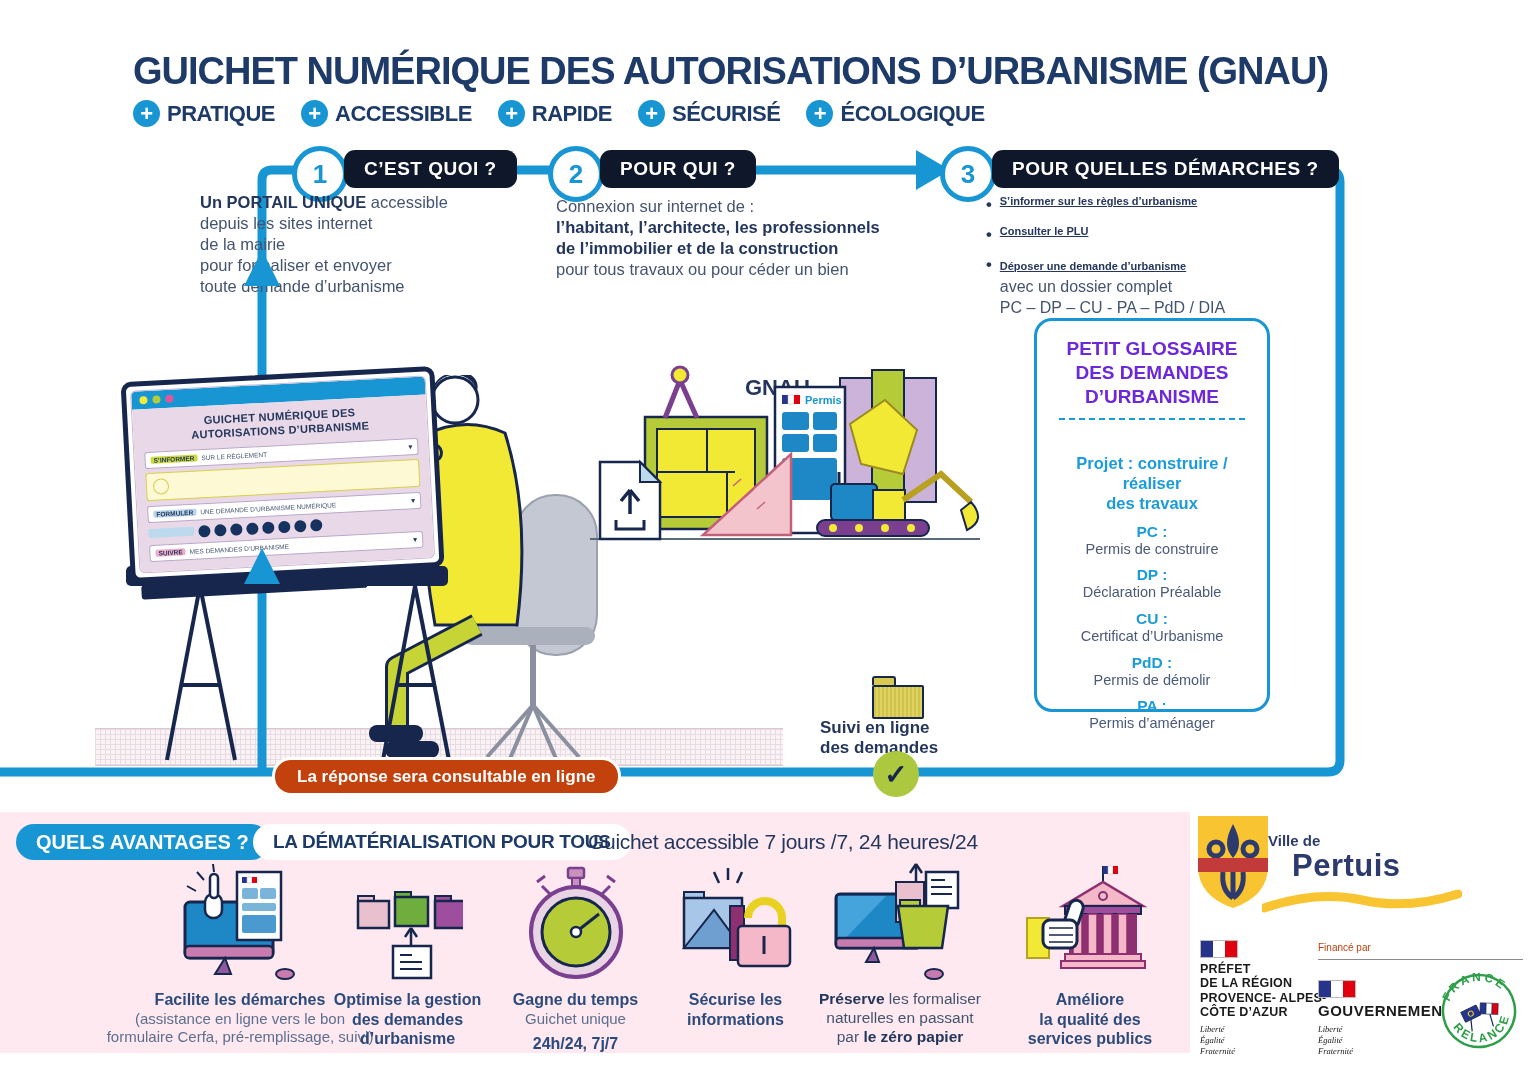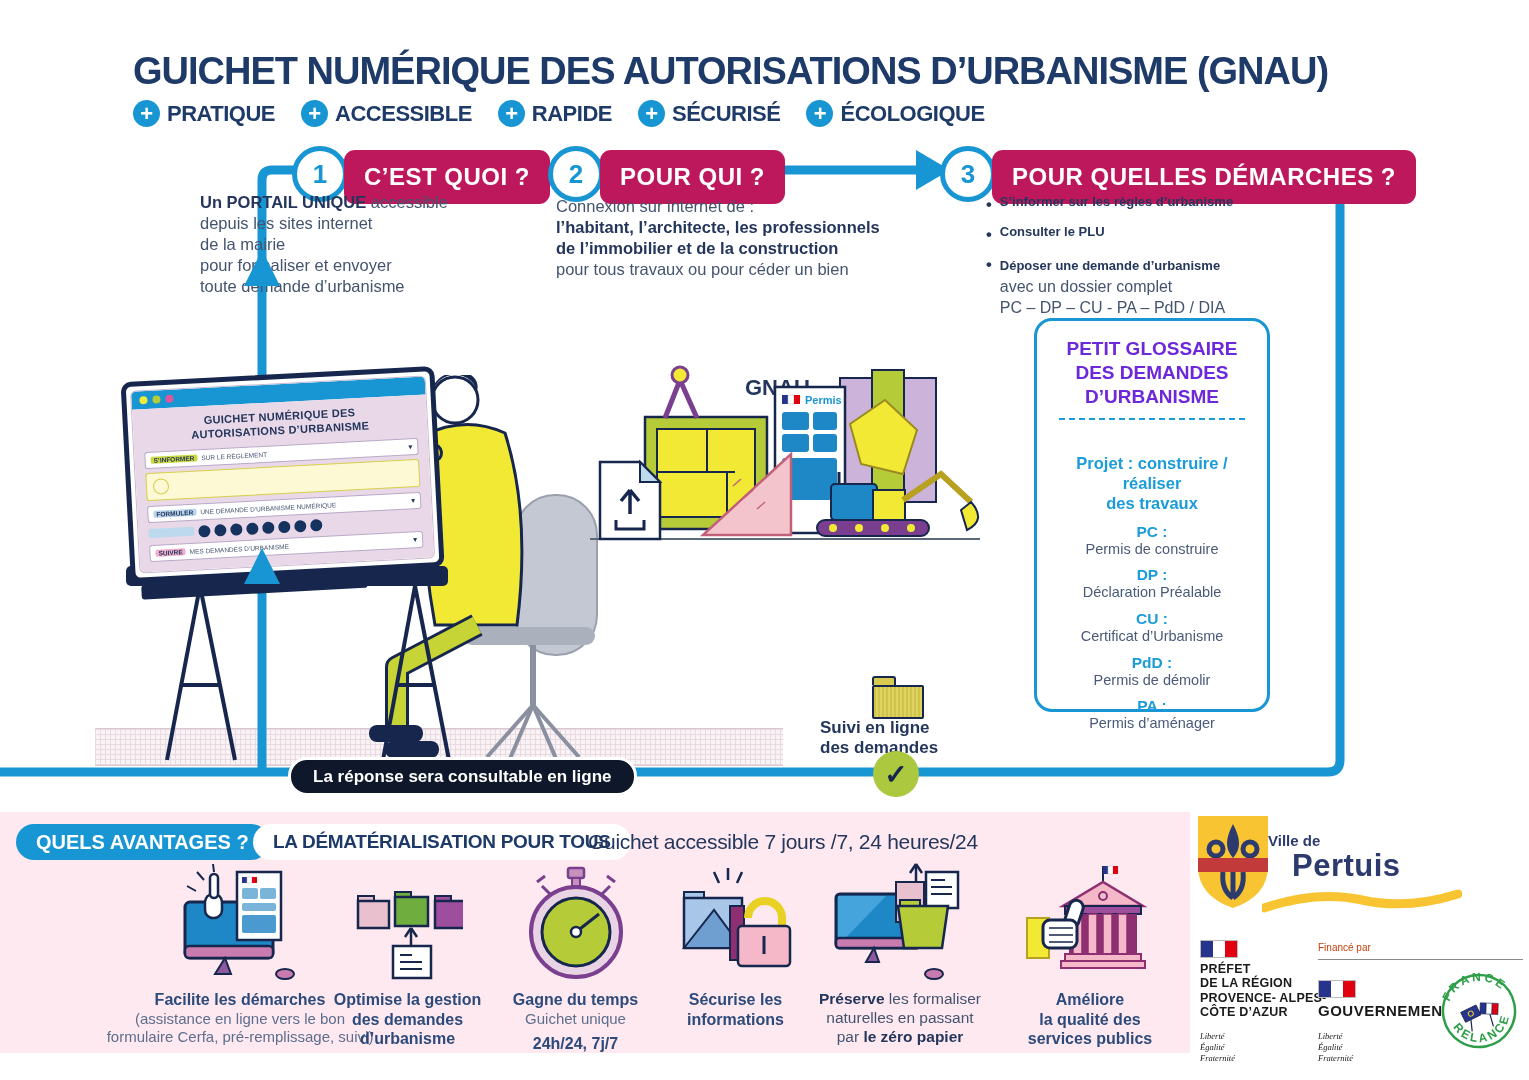--- a/index.html
+++ b/index.html
@@ -14,27 +14,27 @@
   #badges{left:133px;top:100px;display:flex;gap:26px;align-items:center;}
   .badge{display:flex;align-items:center;gap:7px;font-size:22px;font-weight:800;color:#1d3a68;letter-spacing:-0.5px;}
   .plus{width:27px;height:27px;border-radius:50%;background:#1896d3;color:#fff;display:flex;
         align-items:center;justify-content:center;font-size:22px;font-weight:800;line-height:1;}
 
   
   #flow-svg{left:0;top:0;z-index:1;pointer-events:none;}
   #arrows-overlay{left:0;top:0;z-index:6;pointer-events:none;}
   .step-circle{width:46px;height:46px;border-radius:50%;background:#fff;border:5px solid #1896d3;
                color:#1896d3;font-size:26px;font-weight:800;display:flex;align-items:center;justify-content:center;z-index:4;}
-  .step-pill{height:54px;background:#be185d;border-radius:11px;color:#fff;font-size:24px;font-weight:800;
+  .step-pill{height:38px;background:#0f172a;border-radius:11px;color:#fff;font-size:19px;font-weight:800;
              letter-spacing:0.5px;display:flex;align-items:center;padding:0 20px;z-index:4;}
   .step-body{z-index:4;font-size:16.5px;line-height:1.28;color:#44546f;}
   .step-body b{color:#24365c;}
   .bullet{display:flex;gap:8px;margin-bottom:9px;}
   .bullet .dot{color:#24365c;font-weight:800;}
-  .bullet b{color:#24365c;font-size:13px;}
+  .bullet b{color:#24365c;font-size:11px;text-decoration:underline;}
   .bullet .sub{font-weight:400;color:#44546f;font-size:16px;margin-top:2px;}
 
   
   #glossary{left:1034px;top:318px;width:236px;height:394px;background:#fff;border:3px solid #1896d3;
             border-radius:18px;z-index:4;text-align:center;padding:16px 8px;box-sizing:border-box;}
   #glossary .g-title{font-size:19px;font-weight:800;color:#6d28d9;line-height:1.25;}
   #glossary .g-divider{border-top:2px dashed #1b9cd9;margin:10px 14px 0 14px;}
   #glossary .g-project{margin-top:34px;font-size:16.5px;font-weight:800;color:#1b9cd9;line-height:1.2;}
   .g-entry{margin-top:9px;}
   .g-code{font-size:15.5px;font-weight:800;color:#1b9cd9;}
@@ -70,21 +70,21 @@
 
   
   #suivi-folder{left:872px;top:676px;width:52px;z-index:4;}
   #suivi-folder .tab{width:20px;height:7px;background:#d8ca50;border:2px solid #16264d;border-bottom:none;border-radius:3px 3px 0 0;}
   #suivi-folder .bodyf{width:48px;height:30px;border:2px solid #16264d;border-radius:2px;
         background:repeating-linear-gradient(90deg,#cfc34a 0 2px,#ddd262 2px 4px);}
   #suivi-caption{left:820px;top:718px;width:155px;text-align:left;font-size:17px;font-weight:800;
                  color:#24365c;line-height:1.2;z-index:4;}
   #checkmark{left:873px;top:751px;width:46px;height:46px;border-radius:50%;background:#abc83e;color:#16264d;
              font-size:28px;font-weight:800;display:flex;align-items:center;justify-content:center;z-index:7;}
-  #response-pill{left:288px;top:757px;height:33px;background:#0f172a;border:3px solid #fff;border-radius:19px;
+  #response-pill{left:272px;top:757px;height:33px;background:#c2410c;border:3px solid #fff;border-radius:19px;
                  color:#fff;font-size:17px;font-weight:800;display:flex;align-items:center;padding:0 22px;z-index:7;}
 
   
   #band{left:0;top:812px;width:1190px;height:241px;background:#fde9ef;z-index:2;}
   #qpill{left:16px;top:12px;height:36px;background:#1896d3;border-radius:18px;color:#fff;font-size:20px;
          font-weight:800;display:flex;align-items:center;padding:0 20px;position:absolute;}
   #dpill{left:253px;top:12px;height:36px;background:#fff;border-radius:18px;color:#1d3a68;font-size:19px;
          font-weight:800;display:flex;align-items:center;padding:0 20px;position:absolute;letter-spacing:-0.3px;}
   #hours{left:588px;top:18px;position:absolute;font-size:21px;font-weight:400;color:#24365c;letter-spacing:-0.3px;}
   .adv-item{position:absolute;top:48px;text-align:center;}
@@ -96,21 +96,21 @@
 
   
   #pertuis{left:1192px;top:812px;width:330px;height:110px;z-index:4;}
   #pertuis .small{position:absolute;left:76px;top:20px;font-size:15px;font-weight:800;color:#2c3a6e;}
   #pertuis .big{position:absolute;left:100px;top:36px;font-size:31px;font-weight:800;color:#2c3a6e;letter-spacing:0.5px;}
   #prefet{left:1200px;top:940px;z-index:4;}
   .flag3{display:flex;width:36px;height:16px;border:0.5px solid #bbb;}
   .flag3 span{flex:1;}
   .f-blue{background:#26348b;} .f-white{background:#fff;} .f-red{background:#e1000f;}
   .gov-name{font-size:12.5px;font-weight:800;color:#1a1a1a;line-height:1.14;margin-top:4px;letter-spacing:0.2px;}
-  .gov-motto{font-family:"Liberation Serif",serif;font-style:italic;font-size:8.5px;color:#1a1a1a;line-height:1.3;margin-top:12px;}
+  .gov-motto{font-family:"Liberation Serif",serif;font-style:italic;font-size:8.5px;color:#1a1a1a;line-height:1.3;margin-top:5px;}
   #financed{left:1318px;top:942px;z-index:4;font-size:10px;color:#c2410c;}
   #financed .rule{width:205px;border-top:1.5px solid #8a8a8a;margin-top:6px;}
   #gouv{left:1318px;top:980px;z-index:4;}
   #gouv .gname{font-size:15px;font-weight:800;color:#1a1a1a;letter-spacing:0.5px;margin-top:4px;}
   #relance{left:1440px;top:972px;z-index:4;transform:rotate(-12deg);}
 </style>
 </head>
 <body>
 
 <div id="stage">

